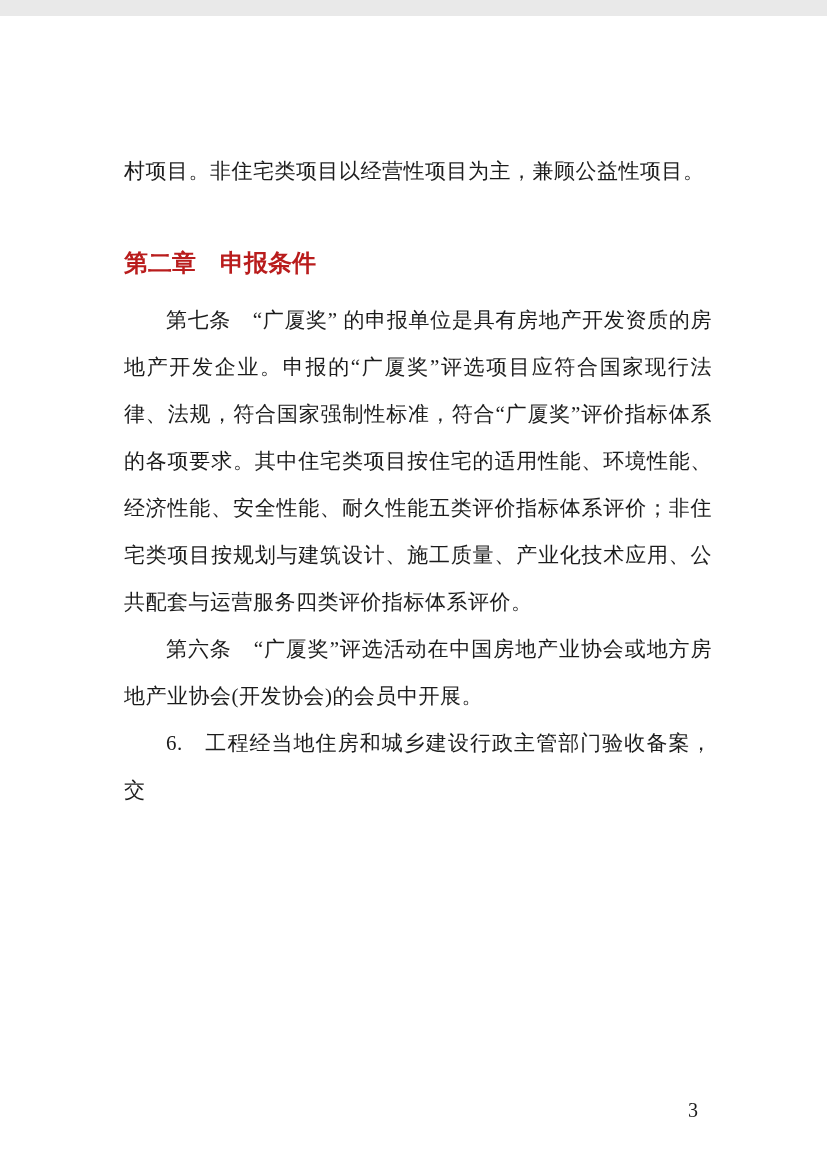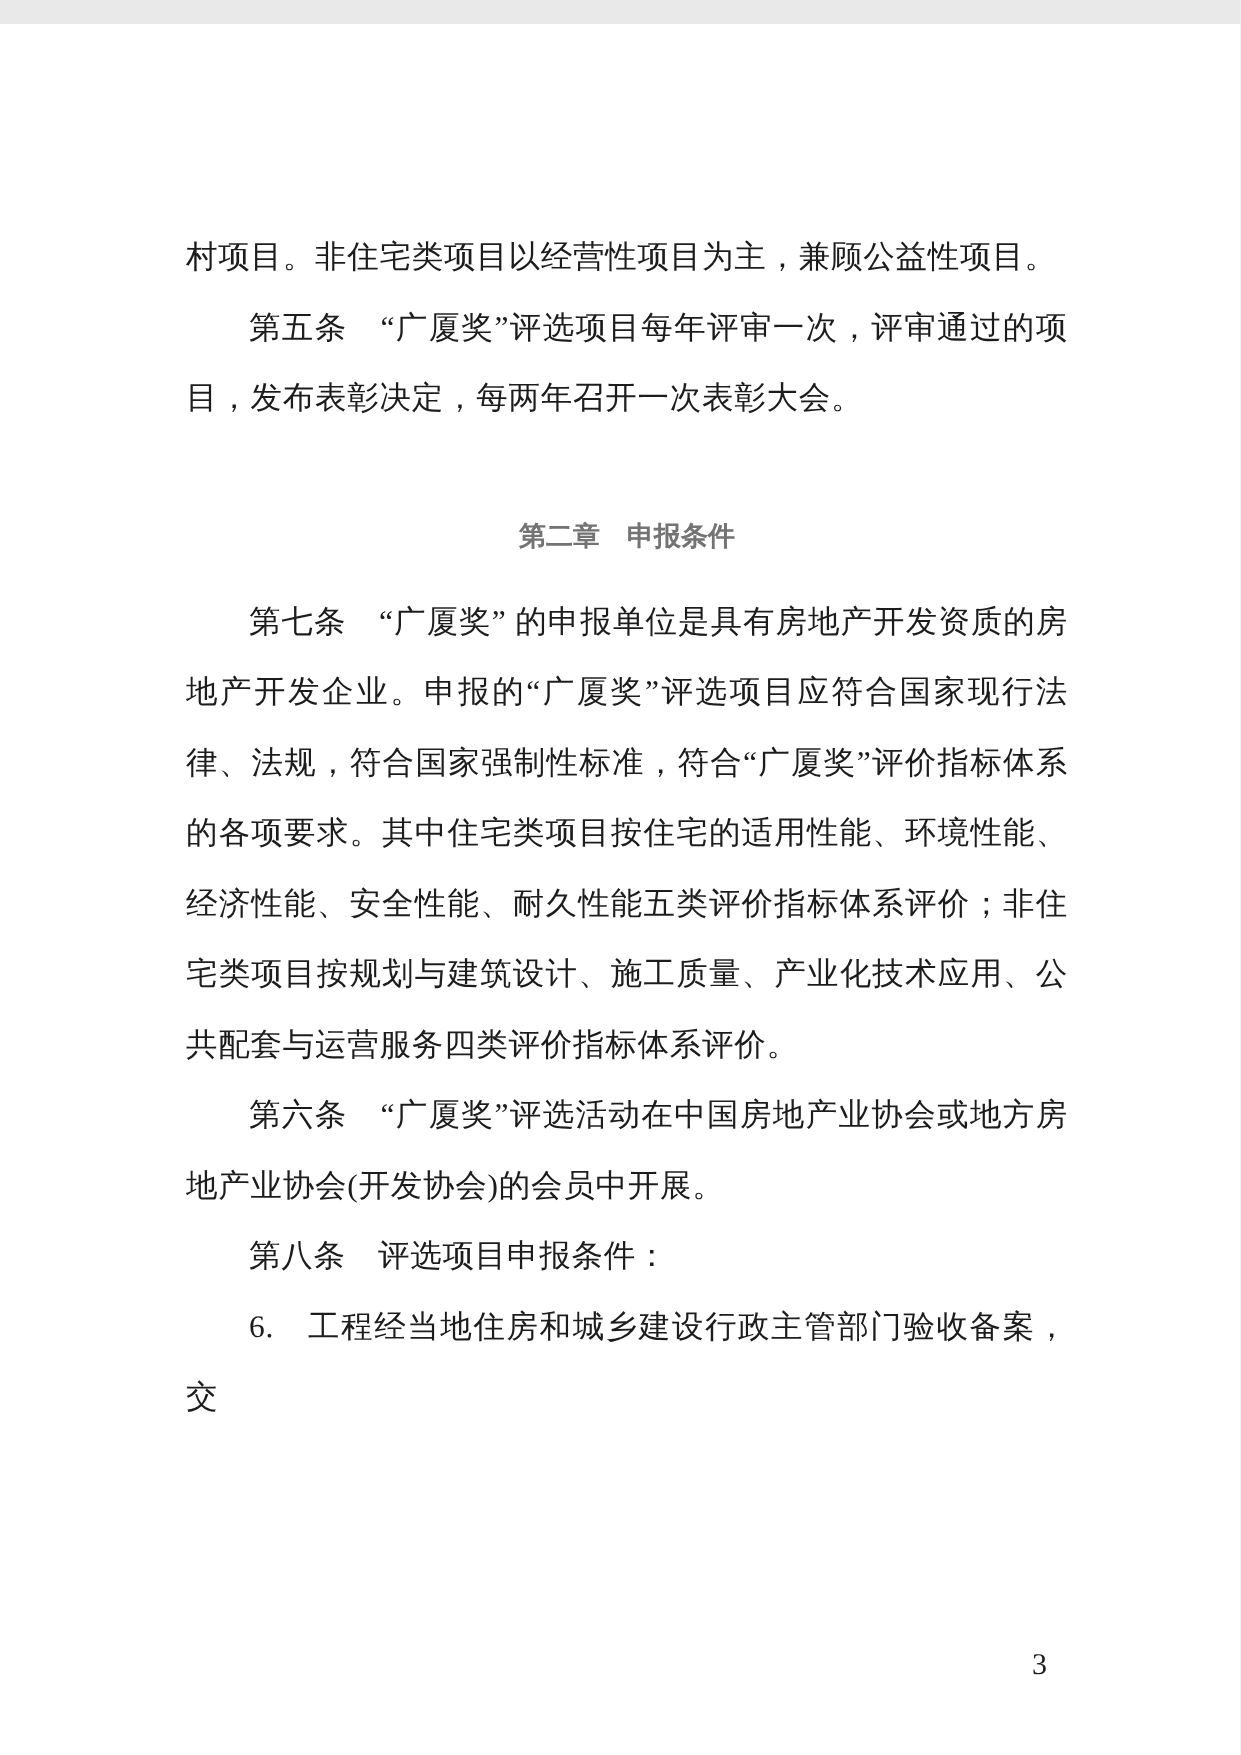--- a/index.html
+++ b/index.html
@@ -29,43 +29,40 @@
     line-height: 47px;
     text-align: justify;
     text-indent: 2em;
     letter-spacing: 0.5px;
   }
   .content p.no-indent {
     text-indent: 0;
   }
   .chapter {
     margin: 45px 0 10px 0;
-    font-size: 18px;
+    font-size: 24px;
     line-height: 47px;
     font-weight: bold;
-    text-align: center;
     text-indent: 0;
-    color: #737373;
+    color: #b91c1c;
   }
   .page-number {
     position: absolute;
     left: 688px;
     top: 1082px;
     font-size: 20px;
     line-height: 24px;
     color: #1c1c1c;
   }
 </style>
 </head>
 <body>
 
 <div class="page">
   <div class="content">
     <p class="no-indent">村项目。非住宅类项目以经营性项目为主，兼顾公益性项目。</p>
-    <p>第五条　“广厦奖”评选项目每年评审一次，评审通过的项目，发布表彰决定，每两年召开一次表彰大会。</p>
     <h2 class="chapter">第二章　申报条件</h2>
     <p>第七条　“广厦奖” 的申报单位是具有房地产开发资质的房地产开发企业。申报的“广厦奖”评选项目应符合国家现行法律、法规，符合国家强制性标准，符合“广厦奖”评价指标体系的各项要求。其中住宅类项目按住宅的适用性能、环境性能、经济性能、安全性能、耐久性能五类评价指标体系评价；非住宅类项目按规划与建筑设计、施工质量、产业化技术应用、公共配套与运营服务四类评价指标体系评价。</p>
     <p>第六条　“广厦奖”评选活动在中国房地产业协会或地方房地产业协会(开发协会)的会员中开展。</p>
-    <p>第八条　评选项目申报条件：</p>
     <p>6.　工程经当地住房和城乡建设行政主管部门验收备案，交</p>
   </div>
   <div class="page-number">3</div>
 </div>
 
 </body></html>

